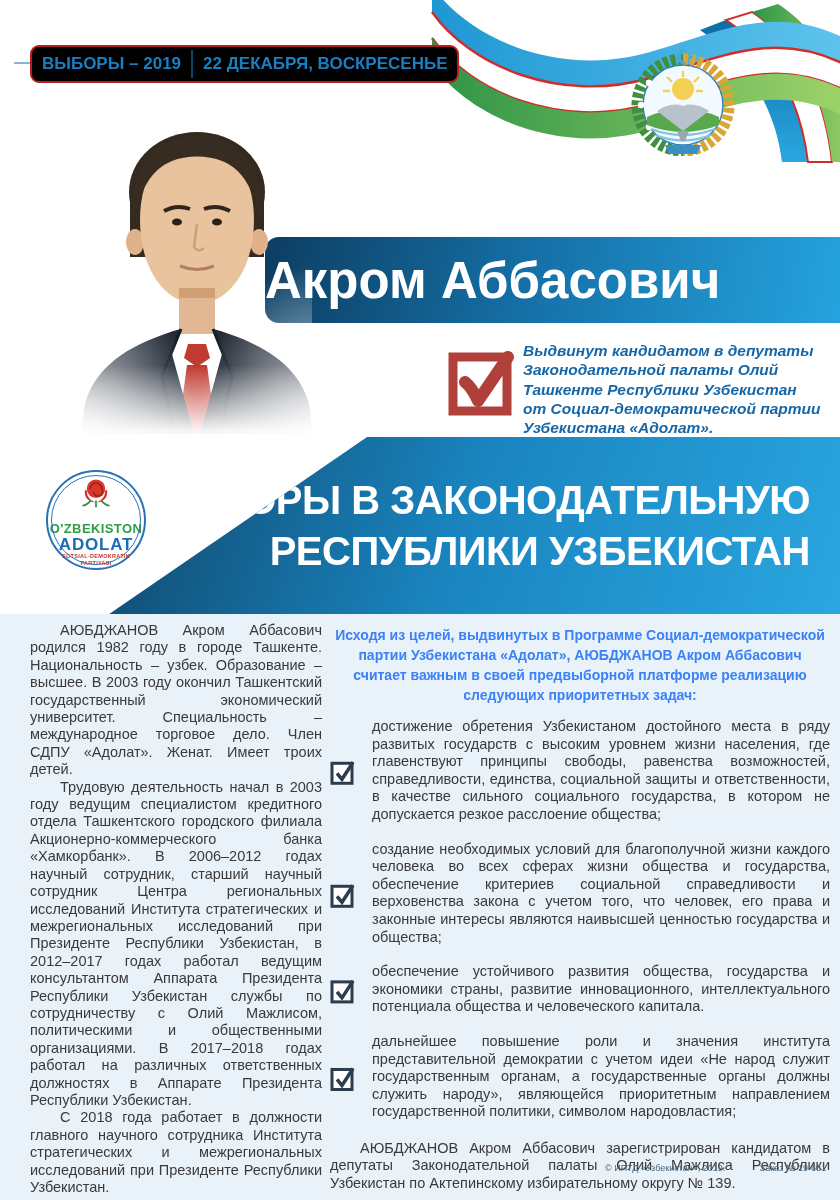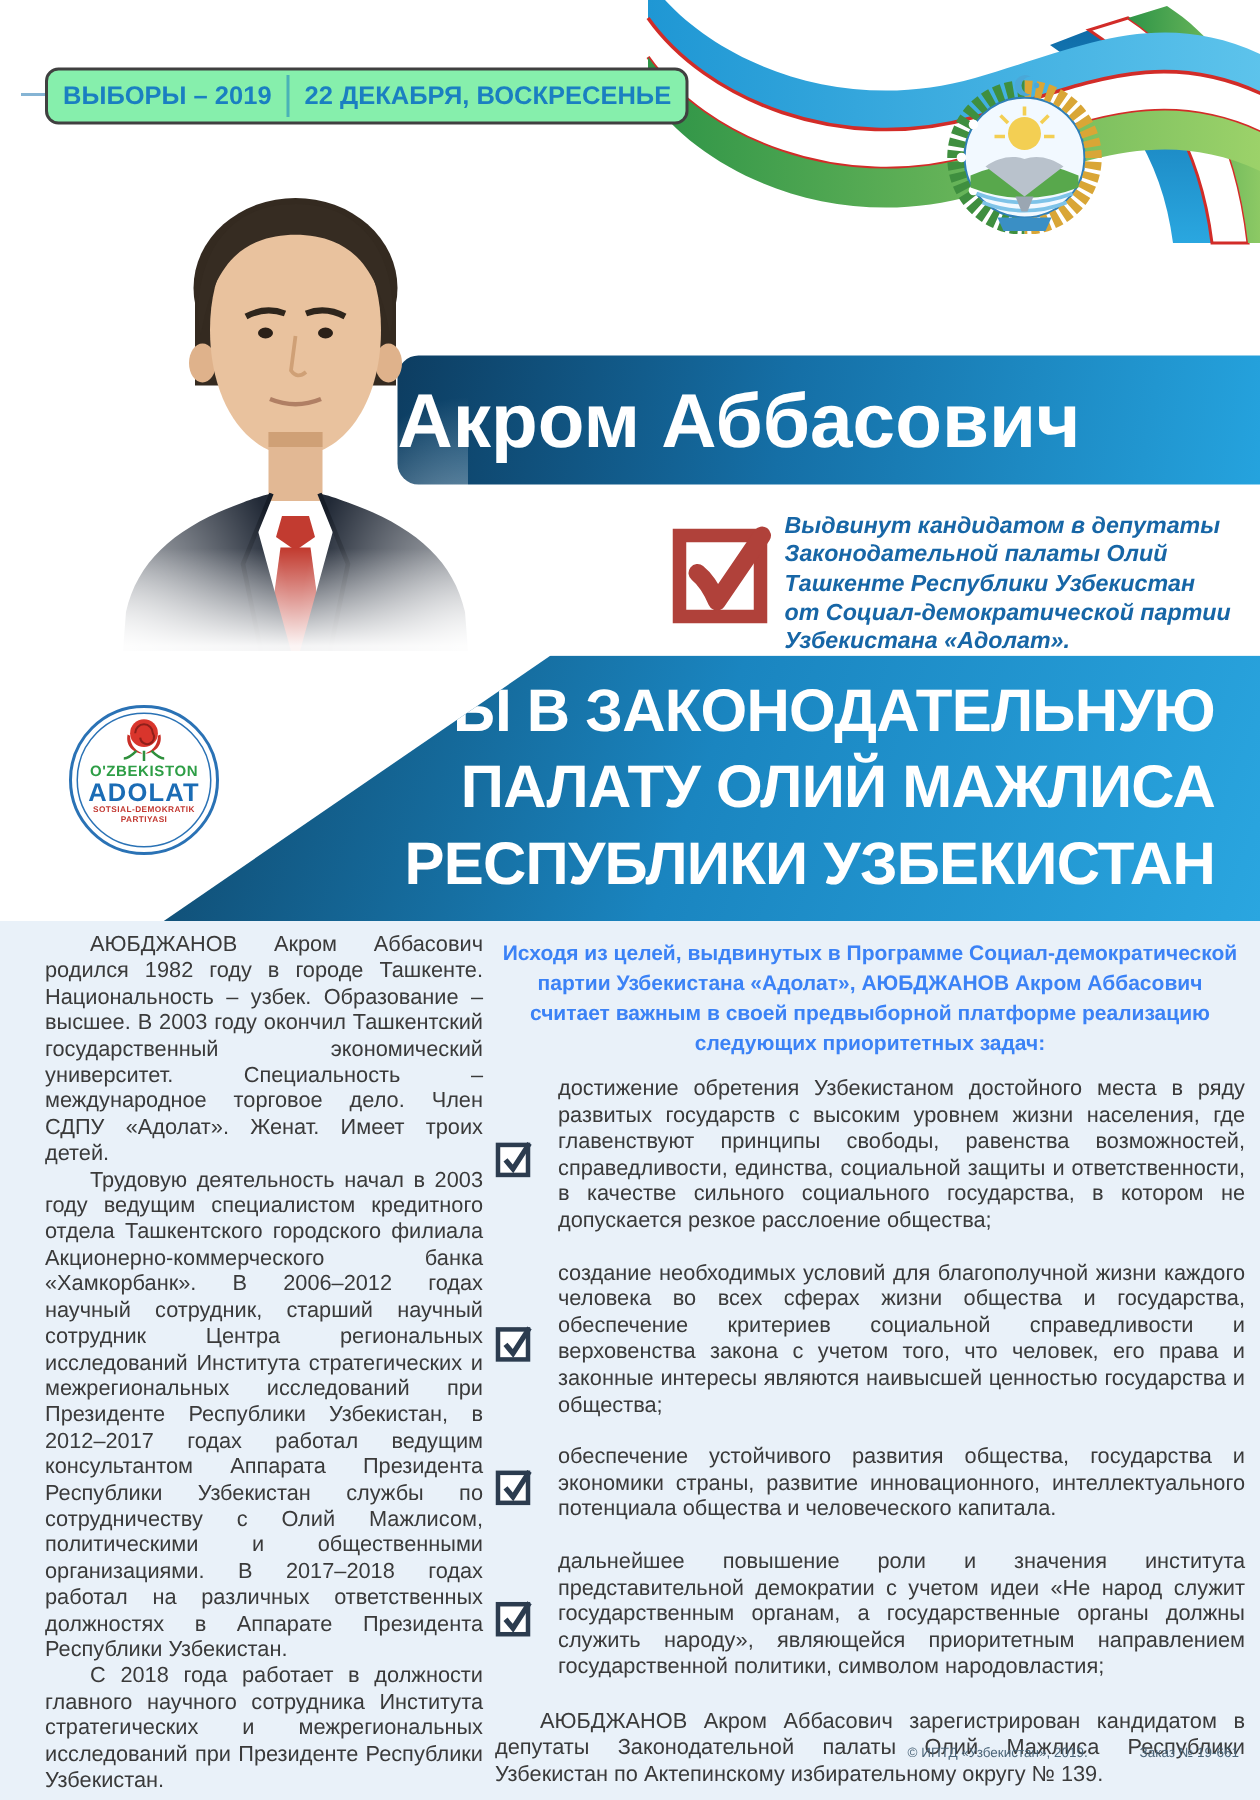--- a/index.html
+++ b/index.html
@@ -2,21 +2,21 @@
 <html><head>
 <meta charset="utf-8">
 <style>
   html,body{margin:0;padding:0;background:#fff;}
   .poster{position:relative;width:840px;height:1200px;background:#ffffff;overflow:hidden;
           font-family:"Liberation Sans",sans-serif;}
   .body-bg{position:absolute;left:0;top:614px;width:840px;height:586px;background:#e9f1f9;}
 
   
   .top-rule{position:absolute;left:14px;top:62px;width:510px;height:2px;background:#85b4d4;z-index:1;}
-  .badge{position:absolute;left:30px;top:45px;height:38px;background:#86efac;border:2px solid #404040;
+  .badge{position:absolute;left:30px;top:45px;height:38px;background:#000000;border:2px solid #b91c1c;
          border-radius:9px;display:flex;align-items:center;color:#1a7fc1;font-weight:bold;
          font-size:17px;z-index:5;box-sizing:border-box;white-space:nowrap;}
   .badge .part{padding:0 10px;}
   .badge .sep{width:2px;align-self:stretch;margin:3px 0;background:#1a7fc1;opacity:.55;}
 
   
   .ribbon{position:absolute;left:420px;top:0;width:420px;height:168px;z-index:2;}
   .emblem{position:absolute;left:627px;top:43px;width:113px;height:113px;z-index:3;}
 
   
@@ -45,21 +45,21 @@
           clip-path:polygon(43.7% 0,100% 0,100% 100%,13% 100%);
           display:flex;flex-direction:column;justify-content:center;align-items:flex-end;padding-right:30px;}
   .banner-line{font-size:40px;font-weight:800;color:#fff;line-height:51px;letter-spacing:-.5px;white-space:nowrap;}
 
   
   .party-logo{position:absolute;left:46px;top:470px;width:100px;height:100px;border-radius:50%;
               background:#fff;border:2px solid #2a72b5;z-index:3;display:flex;flex-direction:column;
               align-items:center;box-sizing:border-box;}
   .party-logo::before{content:"";position:absolute;inset:3px;border:1px solid #2a72b5;border-radius:50%;}
   .logo-rose{margin-top:5px;width:34px;height:32px;}
-  .logo-country{font-size:10px;font-weight:bold;color:#2e9e46;letter-spacing:.4px;margin-top:0;}
+  .logo-country{font-size:13px;font-weight:bold;color:#2e9e46;letter-spacing:.4px;margin-top:12px;}
   .logo-name{font-size:17px;font-weight:800;color:#1b6cb5;letter-spacing:.8px;line-height:17px;}
   .logo-sub{font-size:5.5px;font-weight:bold;color:#c2362f;letter-spacing:.3px;text-align:center;line-height:7px;}
 
   
   .col-left{position:absolute;left:30px;top:622px;width:292px;font-size:14.5px;line-height:17.4px;
             color:#3a3a3a;text-align:justify;z-index:3;}
   .col-left p{margin:0;text-indent:30px;}
   .col-right{position:absolute;left:330px;top:625px;width:500px;color:#3a3a3a;z-index:3;}
   .intro{font-weight:bold;text-align:center;font-size:14px;line-height:20px;color:#3b82f6;margin:0 0 13px 0;}
   .item{display:flex;margin-bottom:17px;}
@@ -170,21 +170,20 @@
   </div>
 
   <svg class="ballot-check" viewBox="0 0 84 84">
     <rect x="9" y="23" width="54" height="54" fill="#ffffff" stroke="#b0413a" stroke-width="9"></rect>
     <path d="M21,48 C26,52 31,60 34,67 L64,23" fill="none" stroke="#b0413a" stroke-width="12" stroke-linecap="round" stroke-linejoin="round"></path>
   </svg>
   <div class="nom-text">Выдвинут кандидатом в депутаты Законодательной палаты Олий Ташкенте Республики Узбекистан от Социал-демократической партии Узбекистана «Адолат».</div>
 
   <div class="banner">
     <div class="banner-line">ВЫБОРЫ В ЗАКОНОДАТЕЛЬНУЮ</div>
-    <div class="banner-line">ПАЛАТУ ОЛИЙ МАЖЛИСА</div>
     <div class="banner-line">РЕСПУБЛИКИ УЗБЕКИСТАН</div>
   </div>
 
   <div class="party-logo">
     <svg class="logo-rose" viewBox="0 0 40 38">
       <circle cx="20" cy="14" r="11" fill="#d9352c"></circle>
       <path d="M20,14 m-7,0 a7,7 0 1 1 14,0 a5.5,5.5 0 1 1 -10,3.5" fill="none" stroke="#8e1f1a" stroke-width="1.6"></path>
       <path d="M7,15 C5,25 13,30 19,30 C11,27 9,21 9,16 Z" fill="#c92f28"></path>
       <path d="M33,15 C35,25 27,30 21,30 C29,27 31,21 31,16 Z" fill="#c92f28"></path>
       <path d="M20,28 L20,36 M14,28 C10,32 7,34 4,34 M26,28 C30,32 33,34 36,34" stroke="#2e8f3c" stroke-width="2" fill="none"></path>

